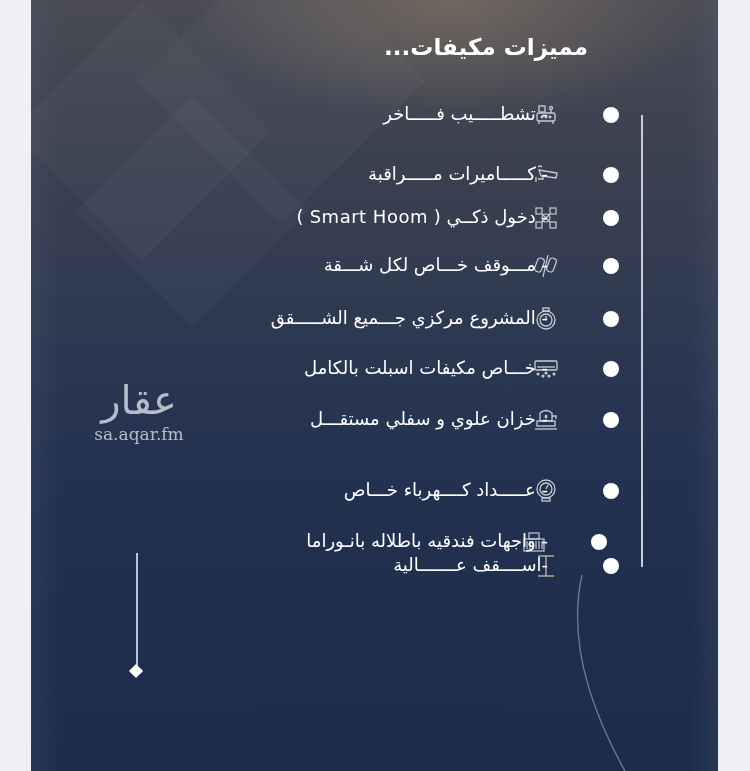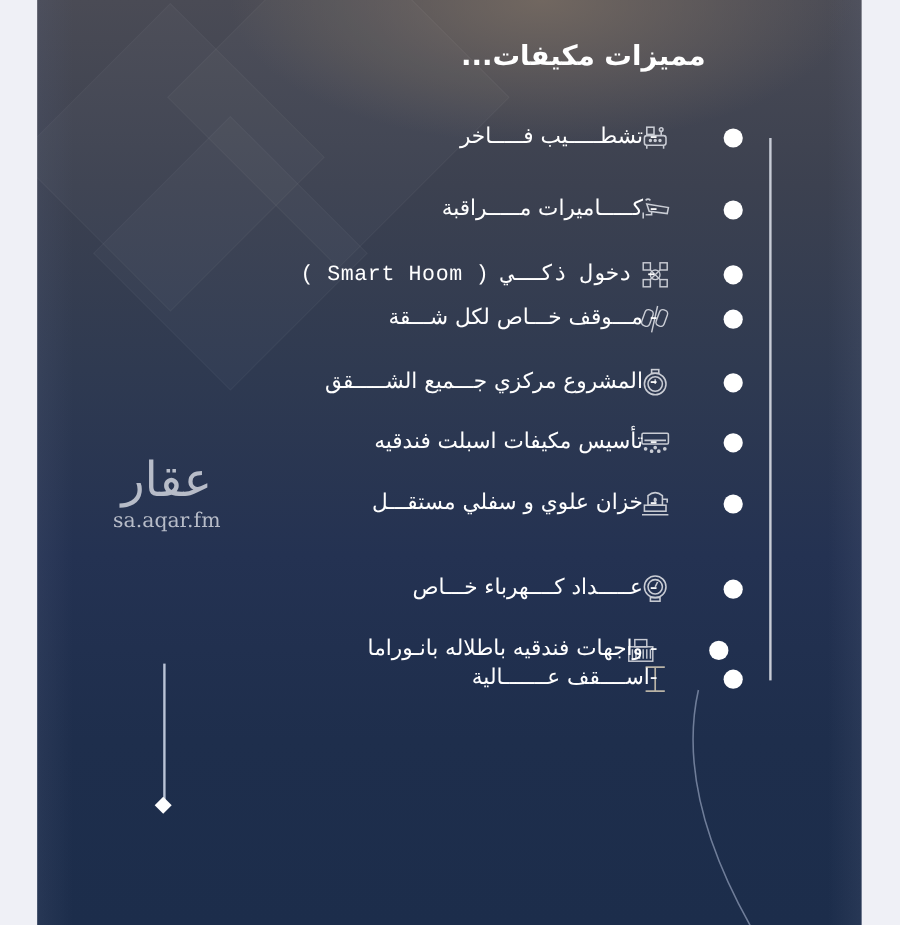--- a/index.html
+++ b/index.html
@@ -183,21 +183,21 @@
       <svg viewBox="0 0 26 26" fill="none" stroke="currentColor" stroke-width="1.3">
         <path d="M6 8 L24 11 L23 16 L8 14 Z"></path>
         <path d="M10 14 L10 17 L5 17"></path>
         <line x1="3" y1="15" x2="3" y2="20"></line>
         <path d="M5 5 Q7 3 9 5"></path>
       </svg>
     </div>
     <div class="label">- كـــــاميرات مـــــراقبة</div>
   </div>
 
-  <div class="item" style="top:214px;font-family:Liberation Mono, monospace;">
+  <div class="item" style="top:203px;">
     <div class="dot"></div>
     <div class="icon">
       <svg viewBox="0 0 26 26" fill="none" stroke="currentColor" stroke-width="1.2">
         <rect x="3" y="3" width="6" height="6"></rect>
         <rect x="17" y="3" width="6" height="6"></rect>
         <rect x="3" y="17" width="6" height="6"></rect>
         <rect x="17" y="17" width="6" height="6"></rect>
         <circle cx="13" cy="13" r="4"></circle>
         <path d="M9 9 L17 17 M17 9 L9 17"></path>
       </svg>
@@ -236,21 +236,21 @@
       <svg viewBox="0 0 26 26" fill="none" stroke="currentColor" stroke-width="1.3">
         <rect x="2" y="5" width="22" height="9" rx="1"></rect>
         <line x1="4" y1="11" x2="22" y2="11"></line>
         <circle cx="5" cy="18" r="0.9" fill="currentColor"></circle>
         <circle cx="10" cy="20" r="0.9" fill="currentColor"></circle>
         <circle cx="13" cy="17" r="0.9" fill="currentColor"></circle>
         <circle cx="16" cy="20" r="0.9" fill="currentColor"></circle>
         <circle cx="21" cy="18" r="0.9" fill="currentColor"></circle>
       </svg>
     </div>
-    <div class="label">- تأسيس مكيفات اسبلت فندقيه</div>
+    <div class="label">- خـــاص مكيفات اسبلت بالكامل</div>
   </div>
 
   <div class="item" style="top:405px;">
     <div class="dot"></div>
     <div class="icon">
       <svg viewBox="0 0 26 26" fill="none" stroke="currentColor" stroke-width="1.3">
         <path d="M7 14 L7 6 Q13 1 19 6 L19 14 Z"></path>
         <path d="M13 8 Q11.5 10 13 11 Q14.5 10 13 8"></path>
         <path d="M19 9 L23 9 L23 12"></path>
         <rect x="4" y="14" width="18" height="5"></rect>

